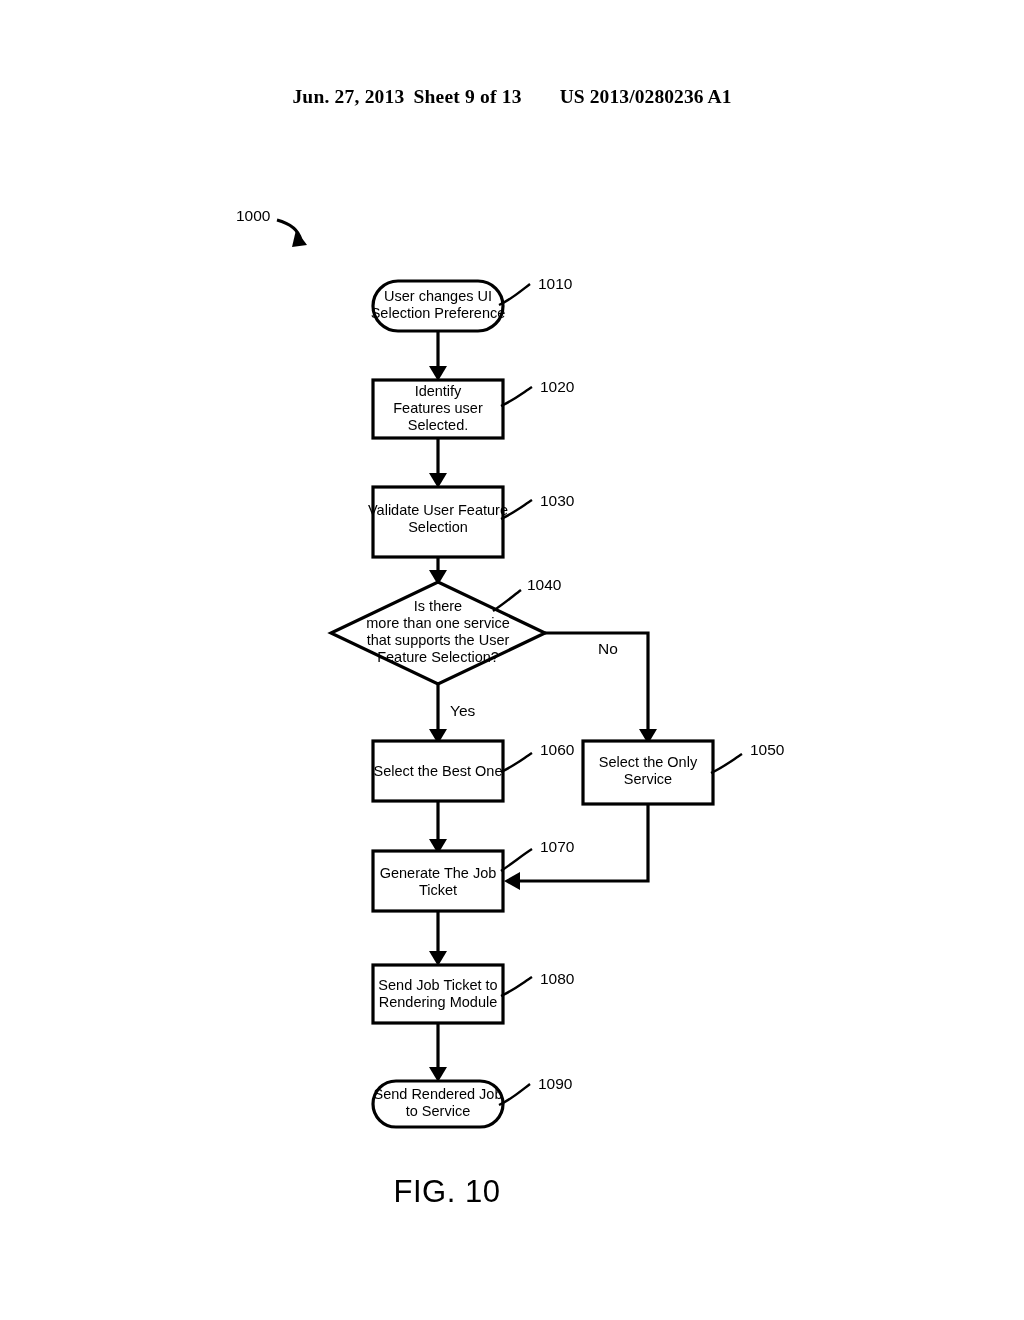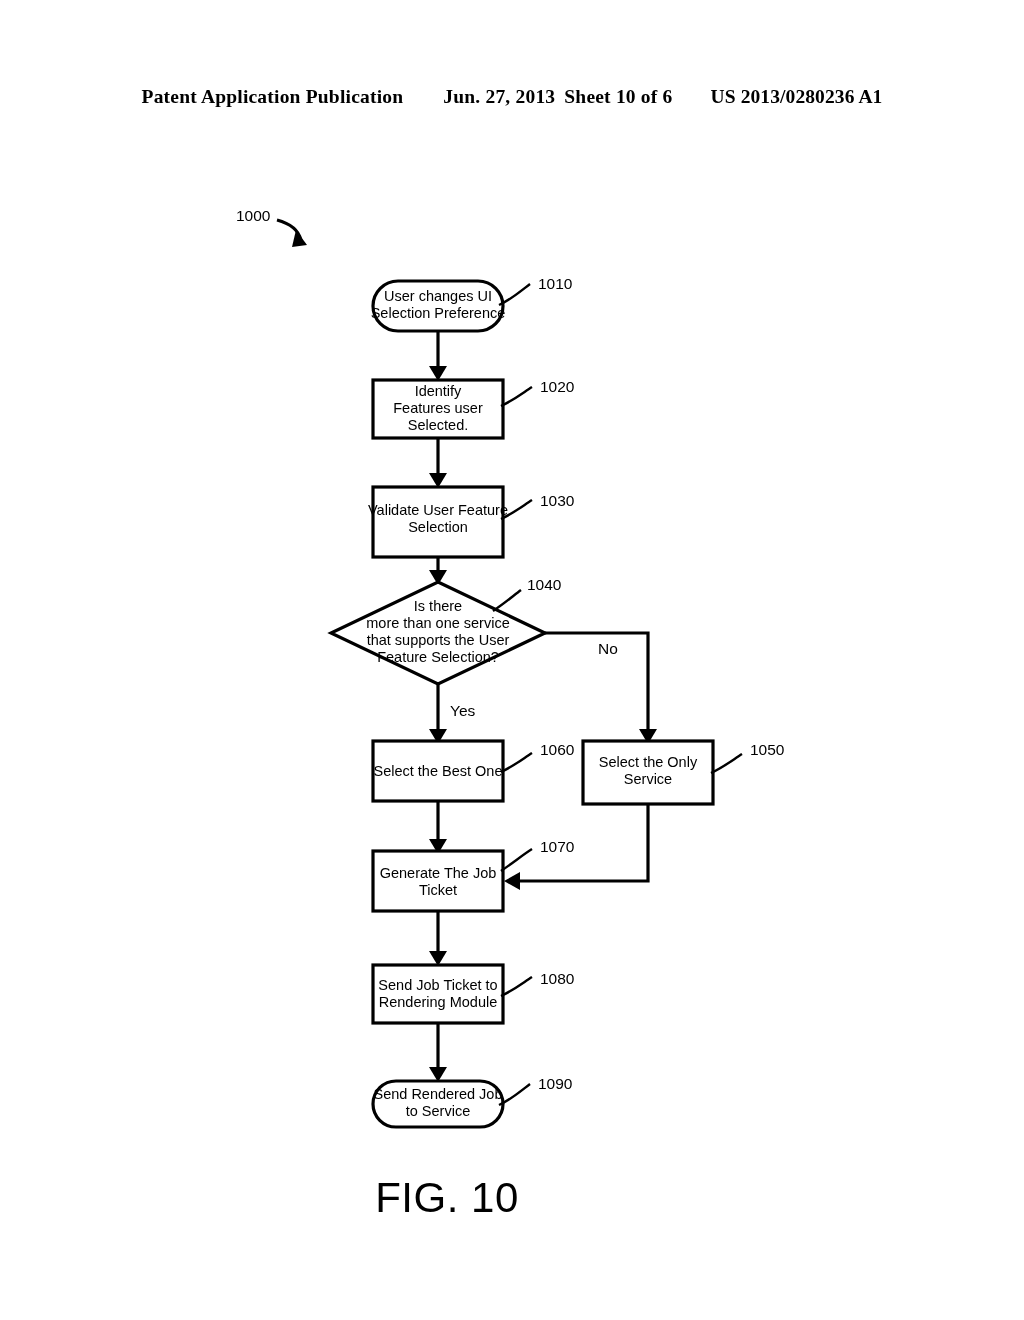--- a/index.html
+++ b/index.html
@@ -44,21 +44,21 @@
   .header .hdr-num { letter-spacing: 0.1px; }
 
   
   .fig-caption {
     position: absolute;
     left: 0;
     top: 1174px;
     width: 1024px;
     text-align: center;
     font-family: "Liberation Sans", sans-serif;
-    font-size: 42px;
+    font-size: 31px;
     letter-spacing: 0.5px;
   }
   .fig-caption span { display: inline-block; margin-left: -130px; }
 
   
   #flow {
     position: absolute;
     left: 0;
     top: 0;
     width: 1024px;
@@ -91,23 +91,22 @@
     stroke: #000000;
     stroke-width: 3.0;
   }
 </style>
 </head>
 <body>
 
 <div id="page">
 
   <div class="header">
-    <span class="hdr-pub">Patent Application Publication</span>
     <span class="hdr-date">Jun. 27, 2013</span>
-    <span class="hdr-sheet">Sheet 10 of 6</span>
+    <span class="hdr-sheet">Sheet 9 of 13</span>
     <span class="hdr-num">US 2013/0280236 A1</span>
   </div>
 
   <svg id="flow" viewBox="0 0 1024 1320">
 
     <text class="ref-label" x="236" y="221">1000</text>
     <path class="curve-arrow" d="M 277,220 C 292,224 299,232 301,240"></path>
     <path d="M 296,230 L 307,245 L 292,247 Z" fill="#000000" stroke="none"></path>
 
     <rect class="shape" x="373" y="281" width="130" height="50" rx="25" ry="25"></rect>

